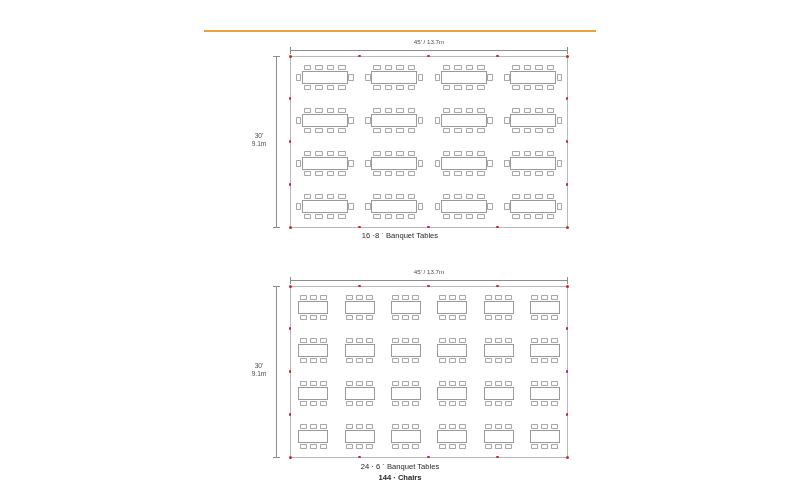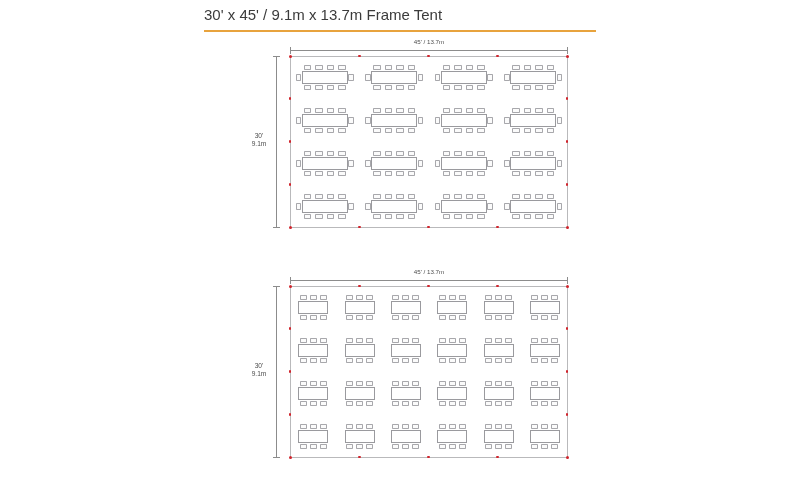--- a/index.html
+++ b/index.html
@@ -153,21 +153,20 @@
   }
   .caption .line2 { font-weight: bold; }
   #caption-1 { top: 230px; }
   #caption-2 { top: 461px; }
 </style>
 </head>
 <body>
 
 <div class="header">
   <div class="header-inner">
-    <span class="title-sub">30' x 45' /  9.1m x 13.7m Frame Tent</span>
   </div>
   <div class="title-rule"></div>
 </div>
 
 <div class="plan" id="plan-1">
     <div class="dimline-h" style="left: 35px; top: 8px; width: 278px;"></div>
     <div class="tick-v" style="left: 35px; top: 5px;"></div>
     <div class="tick-v" style="left: 312px; top: 5px;"></div>
     <div class="dim-top" style="left: 150px; top: -4px; width: 48px; text-align: center;">45' / 13.7m</div>
     <div class="dimline-v" style="left: 21px; top: 14px; height: 172px;"></div>
@@ -397,20 +396,21 @@
       <div class="chair" style="left: 13.55px; top: 13.7px; width: 7.4px; height: 5.2px;"></div>
       <div class="chair" style="left: 25.05px; top: -5.9px; width: 7.4px; height: 5.2px;"></div>
       <div class="chair" style="left: 25.05px; top: 13.7px; width: 7.4px; height: 5.2px;"></div>
       <div class="chair" style="left: 36.55px; top: -5.9px; width: 7.4px; height: 5.2px;"></div>
       <div class="chair" style="left: 36.55px; top: 13.7px; width: 7.4px; height: 5.2px;"></div>
       <div class="chair" style="left: -5.9px; top: 2.8px; width: 5.2px; height: 7.4px;"></div>
       <div class="chair" style="left: 46.7px; top: 2.8px; width: 5.2px; height: 7.4px;"></div>
     </div>
   </div>
 <div class="caption" id="caption-1">
+  <div>16 ·8 ´ Banquet Tables</div>
 </div>
 
 <div class="plan" id="plan-2">
     <div class="dimline-h" style="left: 35px; top: 8px; width: 278px;"></div>
     <div class="tick-v" style="left: 35px; top: 5px;"></div>
     <div class="tick-v" style="left: 312px; top: 5px;"></div>
     <div class="dim-top" style="left: 150px; top: -4px; width: 48px; text-align: center;">45' / 13.7m</div>
     <div class="dimline-v" style="left: 21px; top: 14px; height: 172px;"></div>
     <div class="tick-h" style="left: 18px; top: 14px;"></div>
     <div class="tick-h" style="left: 18px; top: 185px;"></div>
@@ -646,13 +646,15 @@
       <div class="tbl" style="left: 0px; top: 0px; width: 30px; height: 13px;"></div>
       <div class="chair" style="left: 1.5px; top: -5.9px; width: 7px; height: 5.2px;"></div>
       <div class="chair" style="left: 1.5px; top: 13.7px; width: 7px; height: 5.2px;"></div>
       <div class="chair" style="left: 11.5px; top: -5.9px; width: 7px; height: 5.2px;"></div>
       <div class="chair" style="left: 11.5px; top: 13.7px; width: 7px; height: 5.2px;"></div>
       <div class="chair" style="left: 21.5px; top: -5.9px; width: 7px; height: 5.2px;"></div>
       <div class="chair" style="left: 21.5px; top: 13.7px; width: 7px; height: 5.2px;"></div>
     </div>
   </div>
 <div class="caption" id="caption-2">
+  <div>24 · 6 ´ Banquet Tables</div>
+  <div class="line2">144 · Chairs</div>
 </div>
 
 </body></html>

